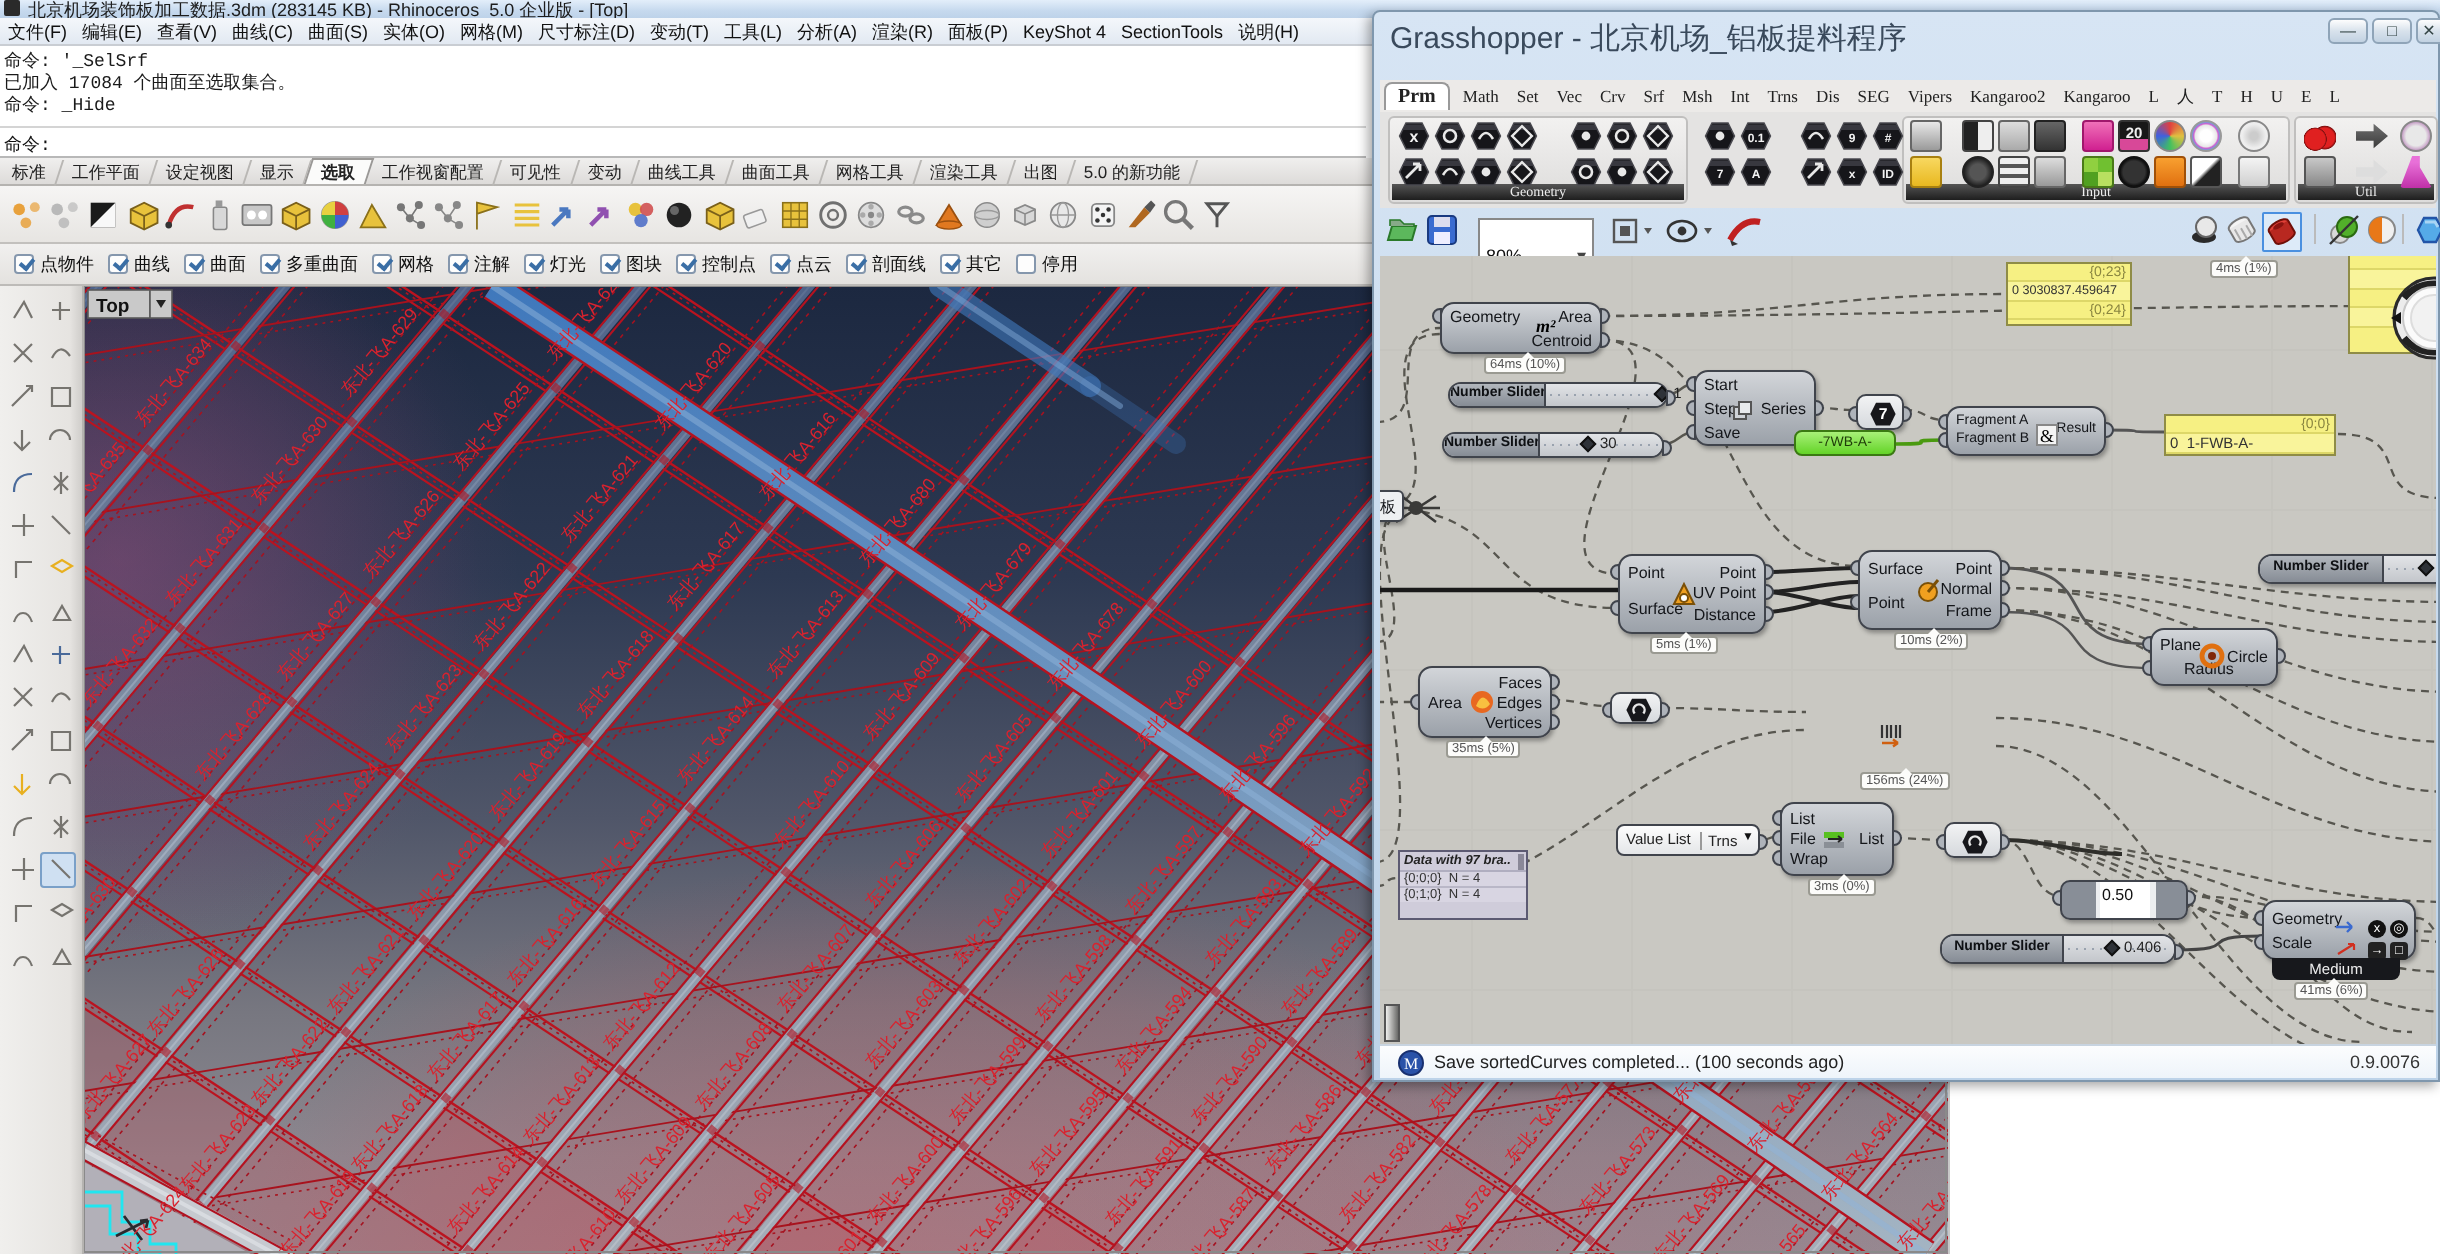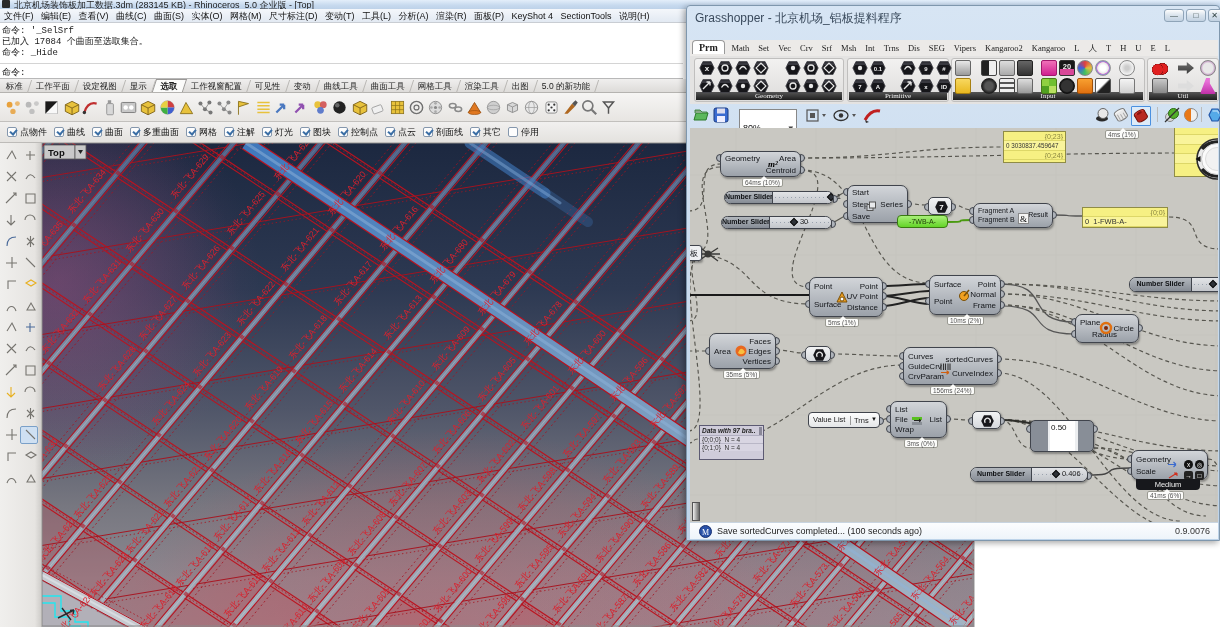--- a/index.html
+++ b/index.html
@@ -19,21 +19,21 @@
 .cb{display:inline-block;margin-left:7px}
 .cb b{display:inline-block;width:10px;height:10px;background:#fdfdfd;border:1px solid #8597ad;border-radius:2px;vertical-align:-2px;margin-right:3px;position:relative}
 .cb b.on:after{content:"";position:absolute;left:1.5px;top:0.5px;width:5px;height:3px;border-left:2px solid #3a6ea5;border-bottom:2px solid #3a6ea5;transform:rotate(-50deg)}
 #sidebar{left:0;top:143px;width:42px;height:484px;background:linear-gradient(90deg,#f0efed,#e6e4e1 85%,#cfcdca);border-right:1px solid #b5b3b0}
 #rightwhite{left:974px;top:143px;width:246px;height:484px;background:#fff;border-left:1px solid #c8c8c8}
 .ticon{position:absolute;width:19px;height:19px;border-radius:2px}
 .sicon{position:absolute;width:15px;height:15px;border-radius:2px}
 
 #gh{left:686px;top:5px;width:534px;height:536px;background:linear-gradient(180deg,#d7e5f4,#bdd3e9);border:1px solid #7f97ad;border-radius:4px 4px 0 0;box-shadow:-2px 2px 6px rgba(0,0,0,.35)}
 #gh .in{position:absolute}
-#ghtitle{left:8px;top:4px;font-size:12px;color:#3a4a5c}
+#ghtitle{left:8px;top:4px;font-size:15px;color:#3a4a5c}
 .wbtn{position:absolute;top:3px;height:13px;background:linear-gradient(180deg,#fdfdfd,#d8e2ec 50%,#c2d2e2);border:1px solid #8fa4b8;border-radius:3px;color:#344;font-size:8px;text-align:center;line-height:11px}
 #ghmenu{left:3px;top:19px;width:528px;height:15px;background:#f2f1f0;border-bottom:1px solid #d8d7d6;font-size:9px;color:#111;white-space:nowrap}
 #ghmenu span{display:inline-block;margin:1px 10px 0 10px}
 #ghmenu .rt{position:absolute;right:2px;top:1px;font-size:9.5px;color:#111}
 #ghtabs{left:3px;top:34px;width:528px;height:16px;background:#eceae8;font-family:"Liberation Serif",serif;font-size:9px;color:#222;white-space:nowrap}
 #ghtabs span{display:inline-block;margin:2.5px 4.5px 0 4.5px;font-size:8.5px}
 #ghtabs .act{background:#fff;border:1px solid #999;border-bottom:none;border-radius:4px 4px 0 0;padding:1px 6px;margin:0 2px;font-weight:bold;font-size:10px}
 #ghribbon{left:3px;top:50px;width:528px;height:48px;background:#e4e3e2}
 .ggrp{position:absolute;top:2px;height:44px;background:linear-gradient(180deg,#f2f1f0,#dddcdb);border:1px solid #c0bfbe;border-radius:3px}
 .glab{position:absolute;left:1px;right:1px;bottom:1px;height:8px;background:linear-gradient(180deg,#555,#1e1e1e);color:#eee;font-size:7px;line-height:8px;text-align:center;font-family:"Liberation Serif",serif}
@@ -834,23 +834,20 @@
 <div id="gh" class="abs">
 <div id="ghtitle" class="in">Grasshopper - 北京机场_铝板提料程序</div>
     <div class="wbtn" style="left:477px;width:20px">—</div>
     <div class="wbtn" style="left:499px;width:20px">□</div>
     <div class="wbtn" style="left:521px;width:13px;border-radius:3px 0 0 3px">✕</div>
     <div id="ghtabs" class="in"><span class="act" style="font-family:'Liberation Serif',serif">Prm</span><span>Math</span><span>Set</span><span>Vec</span><span>Crv</span><span>Srf</span><span>Msh</span><span>Int</span><span>Trns</span><span>Dis</span><span>SEG</span><span>Vipers</span><span>Kangaroo2</span><span>Kangaroo</span><span>L</span><span>人</span><span>T</span><span>H</span><span>U</span><span>E</span><span>L</span></div>
     <div id="ghribbon" class="in">
       <div class="ggrp" style="left:4px;width:150px">
         <div class="glab">Geometry</div>
       </div>
-      <div class="ggrp" style="left:157px;width:102px">
-        <div class="glab">Primitive</div>
-      </div>
       <div class="ggrp" style="left:261px;width:194px">
         <div class="glab">Input</div>
       </div>
       <div class="ggrp" style="left:457px;width:72px">
         <div class="glab">Util</div>
       </div>
       <div class="hexi" style="left:9px;top:4px"><svg width="16" height="16" viewBox="0 0 16 16">
           <path d="M4 1.5 L12 1.5 L15.2 8 L12 14.5 L4 14.5 L0.8 8 Z" fill="#16161a" stroke="#4a4a50" stroke-width="0.8"></path>
           <path d="M4 2.2 L12 2.2 L14 5 L2 5 Z" fill="#3c3c44" opacity="0.9"></path>
           <text x="8" y="11" text-anchor="middle" font-size="8" font-weight="bold" fill="#f2f2f2" font-family="Liberation Sans">x</text>
@@ -1284,32 +1281,20 @@
         </svg></div>
       <div class="tip" style="left:33px;top:242px">35ms (5%)</div>
       <div class="comp" style="left:115px;top:218px;width:26px;height:16px;border-radius:5px;background:linear-gradient(180deg,#f2f3f4,#d6d9dd)">
         <svg width="15" height="14" viewBox="0 0 16 16" style="position:absolute;left:5.5px;top:1.0px">
           <path d="M4 1.5 L12 1.5 L15.2 8 L12 14.5 L4 14.5 L0.8 8 Z" fill="#17171b"></path>
           <path d="M5.5 10 A3.2 3.2 0 1 1 10.5 10" fill="none" stroke="#e8e8e8" stroke-width="1.4"></path>
         </svg>
         <b class="nub nubL" style="top:4.0px"></b>
         <b class="nub nubR" style="top:4.0px"></b>
       </div>
-      <div class="comp" style="left:213px;top:219px;width:95px;height:38px;">
-        <i style="left:4px;top:4px">Curves</i>
-        <b class="nub nubL" style="top:4px"></b>
-        <i style="left:4px;top:14px">GuideCrv</i>
-        <b class="nub nubL" style="top:14px"></b>
-        <i style="left:4px;top:24px">CrvParam</i>
-        <b class="nub nubL" style="top:24px"></b>
-        <i style="right:4px;top:7px">sortedCurves</i>
-        <b class="nub nubR" style="top:7px"></b>
-        <i style="right:4px;top:21px">CurveIndex</i>
-        <b class="nub nubR" style="top:21px"></b>
-      </div>
       <div style="position:absolute;left:249px;top:233px;z-index:6"><svg width="13" height="13">
           <path d="M2 1.5 V8 M4.5 1.5 V8 M6.5 1.5 V8 M9 1.5 V8 M11 1.5 V8" stroke="#333" stroke-width="1.1"></path>
           <path d="M2 10.5 H10 M10 10.5 l-2.5 -1.7 m2.5 1.7 l-2.5 1.7" stroke="#d06010" stroke-width="1.2" fill="none"></path>
         </svg></div>
       <div class="tip" style="left:240px;top:258px">156ms (24%)</div>
       <div style="position:absolute;left:118px;top:284px;width:72px;height:16px;background:linear-gradient(180deg,#fdfdfd,#e4e6e8);border:1.3px solid #40444c;border-radius:4px;font-size:7.5px;color:#222;z-index:6">
         <span style="position:absolute;left:4px;top:2px">Value List</span>
         <span style="position:absolute;left:41px;top:3px;border-left:1px solid #999;padding-left:3px">Trns</span>
         <span style="position:absolute;right:2px;top:3px;color:#111;font-size:6px">▼</span>
         <b class="nub nubR" style="top:4px"></b>
@@ -1346,21 +1331,21 @@
       </div>
       <div class="slider" style="left:280px;top:339px;width:118px;height:15px">
         <div class="lab" style="width:61px;line-height:12px">Number Slider</div>
         <div class="trk" style="width:55px;border-radius:0 6px 6px 0">
           <div style="position:absolute;left:2px;right:2px;top:45%;height:1px;background:repeating-linear-gradient(90deg,#99a2ae 0 1px,transparent 1px 4px)"></div>
           <div style="position:absolute;left:20.939999999999998px;top:2.5px;width:6px;height:6px;background:#2e3238;transform:rotate(45deg);border:1px solid #111"></div>
           <span style="position:absolute;left:29.939999999999998px;top:0;font-size:7.5px;color:#222;line-height:12px">0.406</span>
         </div>
         <b class="nub nubR" style="top:3.5px"></b>
       </div>
-      <div style="position:absolute;left:340px;top:292px;width:64px;height:32px;border:1.3px solid #40444c;border-radius:5px;background:linear-gradient(90deg,#888e97 0 17px,#eceef0 17px 19px,#fff 19px 44px,#eceef0 44px 47px,#888e97 47px);z-index:6;box-shadow:1px 1.5px 2px rgba(40,40,40,.4)">
+      <div style="position:absolute;left:340px;top:312px;width:64px;height:20px;border:1.3px solid #40444c;border-radius:5px;background:linear-gradient(90deg,#888e97 0 17px,#eceef0 17px 19px,#fff 19px 44px,#eceef0 44px 47px,#888e97 47px);z-index:6;box-shadow:1px 1.5px 2px rgba(40,40,40,.4)">
         <span style="position:absolute;left:20px;top:2px;font-size:8px;color:#111">0.50</span>
         <b class="nub nubL" style="top:4px"></b>
         <b class="nub nubR" style="top:4px"></b>
       </div>
       <div class="comp" style="left:441px;top:322px;width:77px;height:30px;">
         <i style="left:4px;top:4px">Geometry</i>
         <b class="nub nubL" style="top:4px"></b>
         <i style="left:4px;top:16px">Scale</i>
         <b class="nub nubL" style="top:16px"></b>
       </div>

